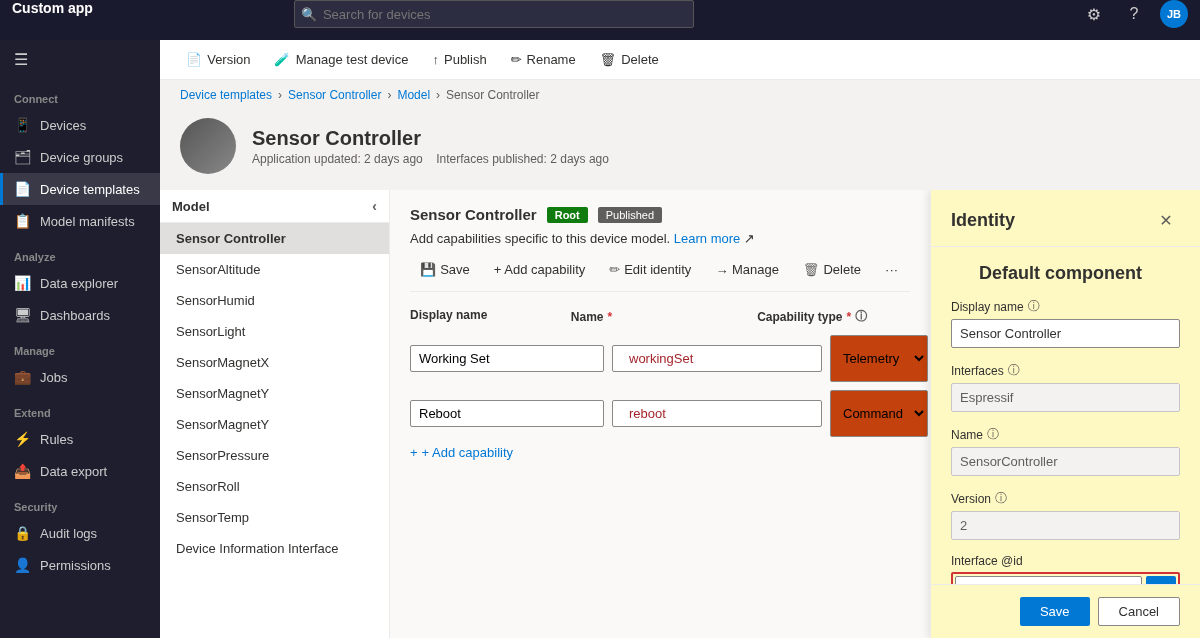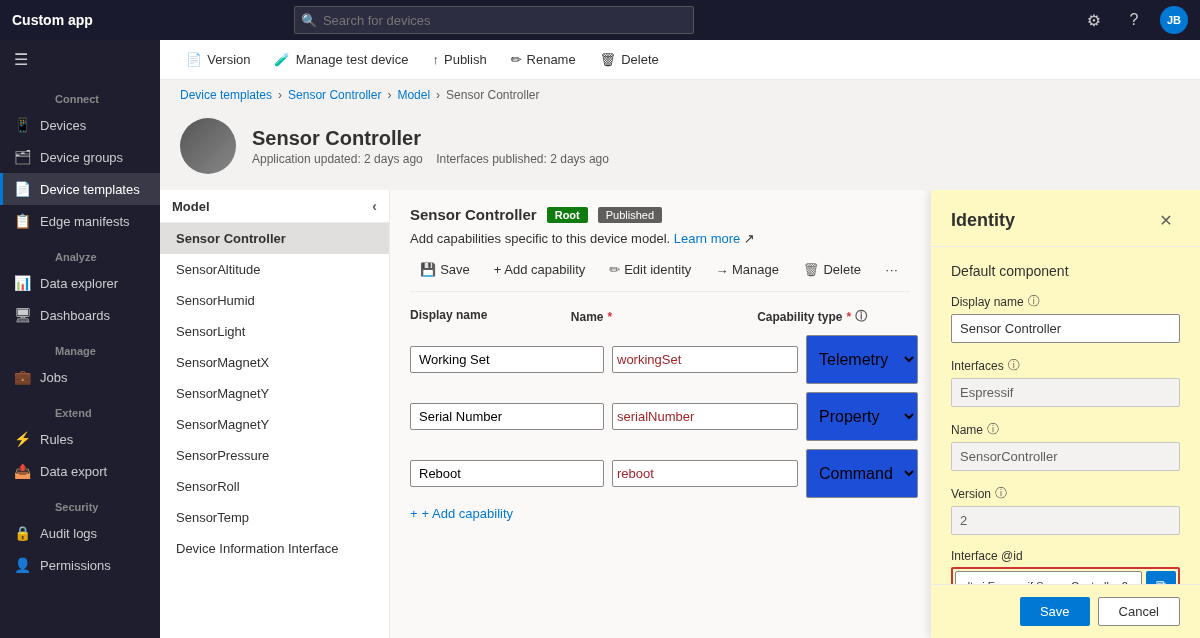--- a/index.html
+++ b/index.html
@@ -1,34 +1,34 @@
 <!DOCTYPE html>
 <html><head>
   <meta charset="utf-8">
   <style>
     * { box-sizing: border-box; margin: 0; padding: 0; }
     body { font-family: 'Segoe UI', sans-serif; font-size: 13px; background: #f3f2f1; color: #323130; display: flex; flex-direction: column; height: 638px; overflow: hidden; }
 
     
-    .topbar { background: #1a1a2e; display: flex; align-items: center; height: 40px; padding: 0 12px; gap: 16px; flex-shrink: 0; }
+    .topbar { background: #1a1a2e; display: flex; align-items: flex-start; height: 40px; padding: 0 12px; gap: 16px; flex-shrink: 0; }
     .app-title { color: white; font-size: 14px; font-weight: 600; white-space: nowrap; }
     .search-bar { flex: 1; max-width: 400px; margin: 0 auto; position: relative; }
     .search-bar input { width: 100%; background: #2d2d42; border: 1px solid #555; border-radius: 2px; color: #ccc; padding: 4px 8px 4px 28px; font-size: 13px; outline: none; height: 28px; }
     .search-icon-wrap { position: absolute; left: 7px; top: 50%; transform: translateY(-50%); color: #aaa; font-size: 13px; }
     .topbar-right { display: flex; align-items: center; gap: 12px; margin-left: auto; }
     .topbar-icon { color: #ccc; cursor: pointer; font-size: 16px; width: 28px; height: 28px; display: flex; align-items: center; justify-content: center; border-radius: 50%; }
     .avatar { width: 28px; height: 28px; border-radius: 50%; background: #0078d4; color: white; display: flex; align-items: center; justify-content: center; font-size: 11px; font-weight: 600; cursor: pointer; }
 
     
     .main-layout { display: flex; flex: 1; overflow: hidden; }
 
     
     .sidebar { width: 160px; background: #1e1e2e; color: #ccc; flex-shrink: 0; display: flex; flex-direction: column; overflow-y: auto; }
     .sidebar-hamburger { padding: 10px 14px; color: #ccc; cursor: pointer; font-size: 16px; }
-    .sidebar-section-title { font-size: 11px; color: #888; padding: 14px 14px 4px; text-transform: none; font-weight: 600; margin-left: 41px; }
+    .sidebar-section-title { font-size: 11px; color: #888; padding: 14px 14px 4px; text-transform: none; font-weight: 600; }
     .sidebar-item { display: flex; align-items: center; gap: 10px; padding: 8px 14px; cursor: pointer; color: #ccc; font-size: 13px; }
     .sidebar-item.active { background: rgba(255,255,255,0.12); color: white; border-left: 3px solid #0078d4; padding-left: 11px; }
     .sidebar-icon { font-size: 14px; width: 16px; text-align: center; flex-shrink: 0; }
 
     
     .content-area { flex: 1; display: flex; flex-direction: column; overflow: hidden; background: #f3f2f1; }
 
     
     .toolbar { background: white; border-bottom: 1px solid #edebe9; padding: 0 16px; display: flex; align-items: center; gap: 4px; height: 40px; flex-shrink: 0; }
     .toolbar-btn { display: flex; align-items: center; gap: 5px; padding: 4px 10px; border: none; background: none; cursor: pointer; color: #323130; font-size: 13px; border-radius: 2px; }
@@ -75,31 +75,31 @@
 
     
     .cap-table { width: 100%; }
     .cap-table-header { display: flex; gap: 8px; padding: 4px 0; margin-bottom: 6px; }
     .cap-col-display { flex: 1.2; font-size: 12px; font-weight: 600; color: #323130; }
     .cap-col-name { flex: 1.4; font-size: 12px; font-weight: 600; color: #323130; display: flex; align-items: center; gap: 4px; }
     .cap-col-type { flex: 1.2; font-size: 12px; font-weight: 600; color: #323130; display: flex; align-items: center; gap: 4px; }
     .required-star { color: #d13438; }
     .cap-row { display: flex; gap: 8px; align-items: center; margin-bottom: 8px; }
     .cap-input { flex: 1.2; border: 1px solid #8a8886; border-radius: 2px; padding: 5px 8px; font-size: 13px; background: white; outline: none; }
-    .cap-input-name { flex: 1.4; border: 1px solid #8a8886; border-radius: 2px; padding: 5px 4px; font-size: 13px; background: white; outline: none; color: #a4262c; }
-    .cap-select { flex: 1.2; border: 1px solid #8a8886; border-radius: 2px; padding: 14px 8px; font-size: 16px; background: #1d4ed8; outline: none; cursor: pointer; }
+    .cap-input-name { flex: 1.4; border: 1px solid #8a8886; border-radius: 2px; padding: 5px 16px; font-size: 13px; background: white; outline: none; color: #a4262c; }
+    .cap-select { flex: 1.2; border: 1px solid #8a8886; border-radius: 2px; padding: 14px 8px; font-size: 13px; background: #c2410c; outline: none; cursor: pointer; }
     .add-cap-link { display: flex; align-items: center; gap: 4px; color: #0078d4; cursor: pointer; font-size: 13px; margin-top: 8px; }
 
     
     .identity-panel { width: 270px; background: #fef9c3; border-left: 1px solid #edebe9; flex-shrink: 0; display: flex; flex-direction: column; overflow-y: auto; box-shadow: -2px 0 8px rgba(0,0,0,0.1); justify-content: flex-end; }
     .identity-header { display: flex; align-items: center; justify-content: space-between; padding: 16px 20px 12px; border-bottom: 1px solid #edebe9; flex-shrink: 0; }
     .identity-title { font-size: 18px; font-weight: 600; }
     .close-btn { cursor: pointer; color: #605e5c; font-size: 16px; width: 28px; height: 28px; display: flex; align-items: center; justify-content: center; border-radius: 2px; }
     .identity-body { padding: 16px 20px; flex: 1; overflow-y: auto; }
-    .identity-section-title { font-size: 14px; font-weight: 400; margin-bottom: 14px; color: #323130; }
+    .identity-section-title { font-size: 18px; font-weight: 700; margin-bottom: 14px; color: #323130; margin-left: 28px; }
     .field-group { margin-bottom: 14px; }
     .field-label { font-size: 12px; color: #323130; margin-bottom: 4px; display: flex; align-items: center; gap: 4px; }
     .field-input { width: 100%; border: 1px solid #8a8886; border-radius: 2px; padding: 6px 8px; font-size: 13px; background: white; outline: none; color: #323130; }
     .field-input.readonly { background: #f3f2f1; color: #605e5c; border-color: #c8c6c4; }
     .interface-id-row { display: flex; gap: 4px; align-items: stretch; }
     .interface-id-input { flex: 1; border: 1px solid #8a8886; border-radius: 2px; padding: 6px 8px; font-size: 11px; background: white; outline: none; color: #323130; }
     .copy-btn { background: #0078d4; color: white; border: none; border-radius: 2px; padding: 6px 10px; cursor: pointer; font-size: 14px; display: flex; align-items: center; justify-content: center; }
     .field-group.highlighted .interface-id-row { border: 2px solid #d13438; border-radius: 2px; padding: 2px; }
     .identity-footer { padding: 12px 20px; border-top: 1px solid #edebe9; display: flex; gap: 8px; justify-content: flex-end; flex-shrink: 0; }
     .btn-primary { background: #0078d4; color: white; border: none; border-radius: 2px; padding: 6px 20px; cursor: pointer; font-size: 13px; }
@@ -135,21 +135,21 @@
     <div class="sidebar-item">
       <span class="sidebar-icon">🗂</span>
       <span>Device groups</span>
     </div>
     <div class="sidebar-item active">
       <span class="sidebar-icon">📄</span>
       <span>Device templates</span>
     </div>
     <div class="sidebar-item">
       <span class="sidebar-icon">📋</span>
-      <span>Edge manifests</span>
+      <span>Model manifests</span>
     </div>
 
     <div class="sidebar-section-title">Analyze</div>
     <div class="sidebar-item">
       <span class="sidebar-icon">📊</span>
       <span>Data explorer</span>
     </div>
     <div class="sidebar-item">
       <span class="sidebar-icon">🖥</span>
       <span>Dashboards</span>
@@ -305,29 +305,20 @@
             <div class="cap-row">
               <input class="cap-input" value="Working Set" style="">
               <input class="cap-input-name" value="workingSet" style="">
               <select class="cap-select">
                 <option>Telemetry</option>
                 <option>Property</option>
                 <option>Command</option>
               </select>
             </div>
 
-            <div class="cap-row">
-              <input class="cap-input" value="Serial Number" style="">
-              <input class="cap-input-name" value="serialNumber" style="">
-              <select class="cap-select">
-                <option>Telemetry</option>
-                <option selected="">Property</option>
-                <option>Command</option>
-              </select>
-            </div>
 
             <div class="cap-row">
               <input class="cap-input" value="Reboot" style="">
               <input class="cap-input-name" value="reboot" style="">
               <select class="cap-select">
                 <option>Telemetry</option>
                 <option>Property</option>
                 <option selected="">Command</option>
               </select>
             </div>

